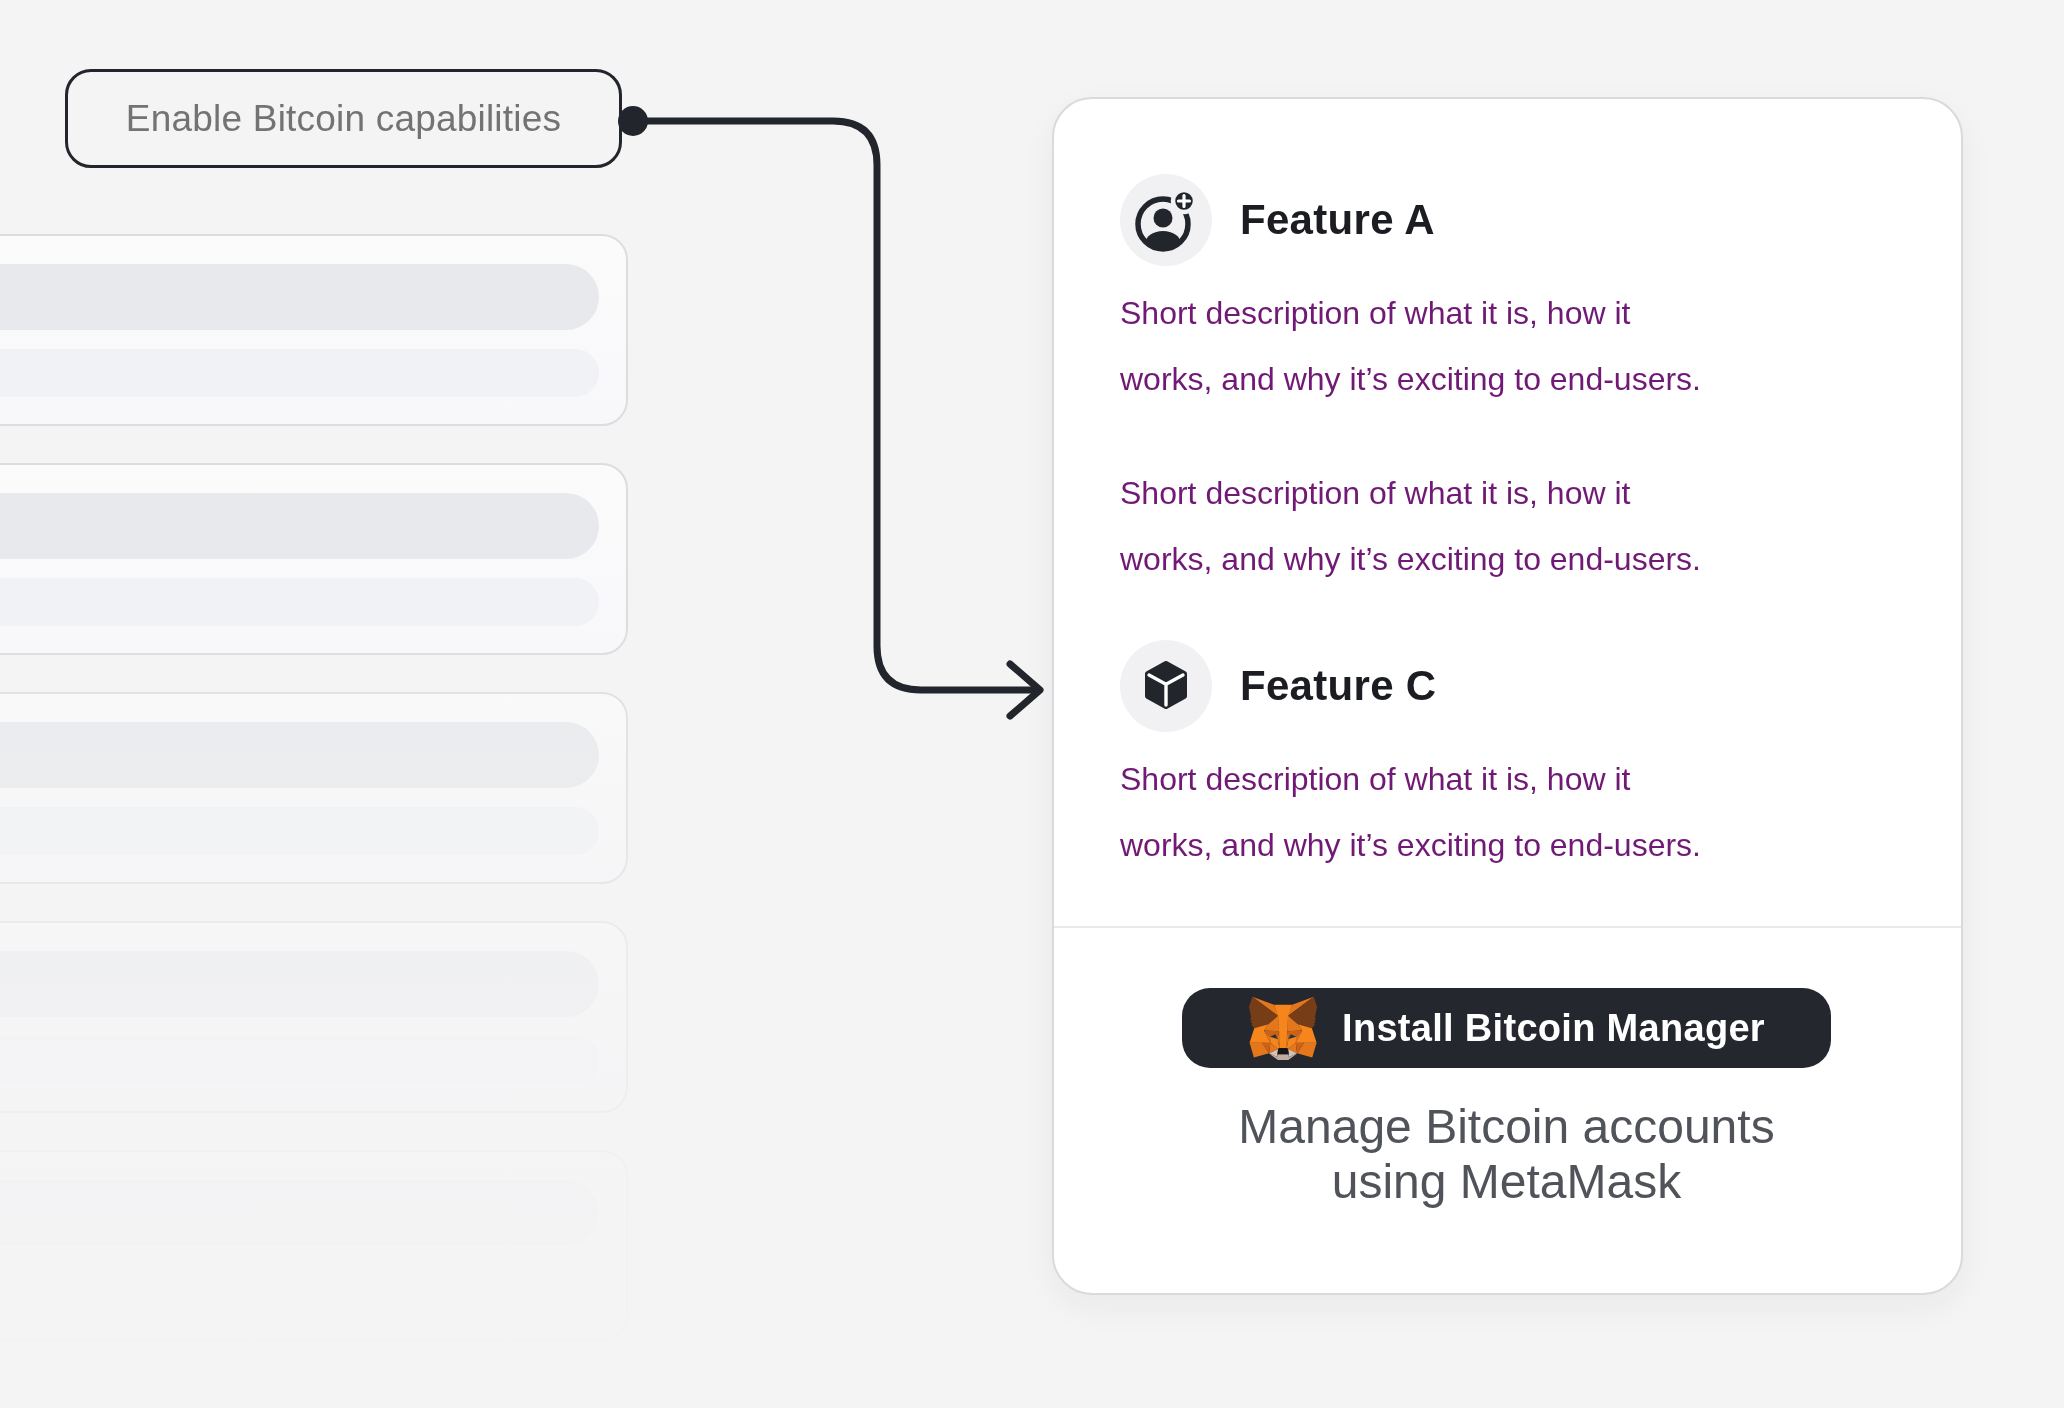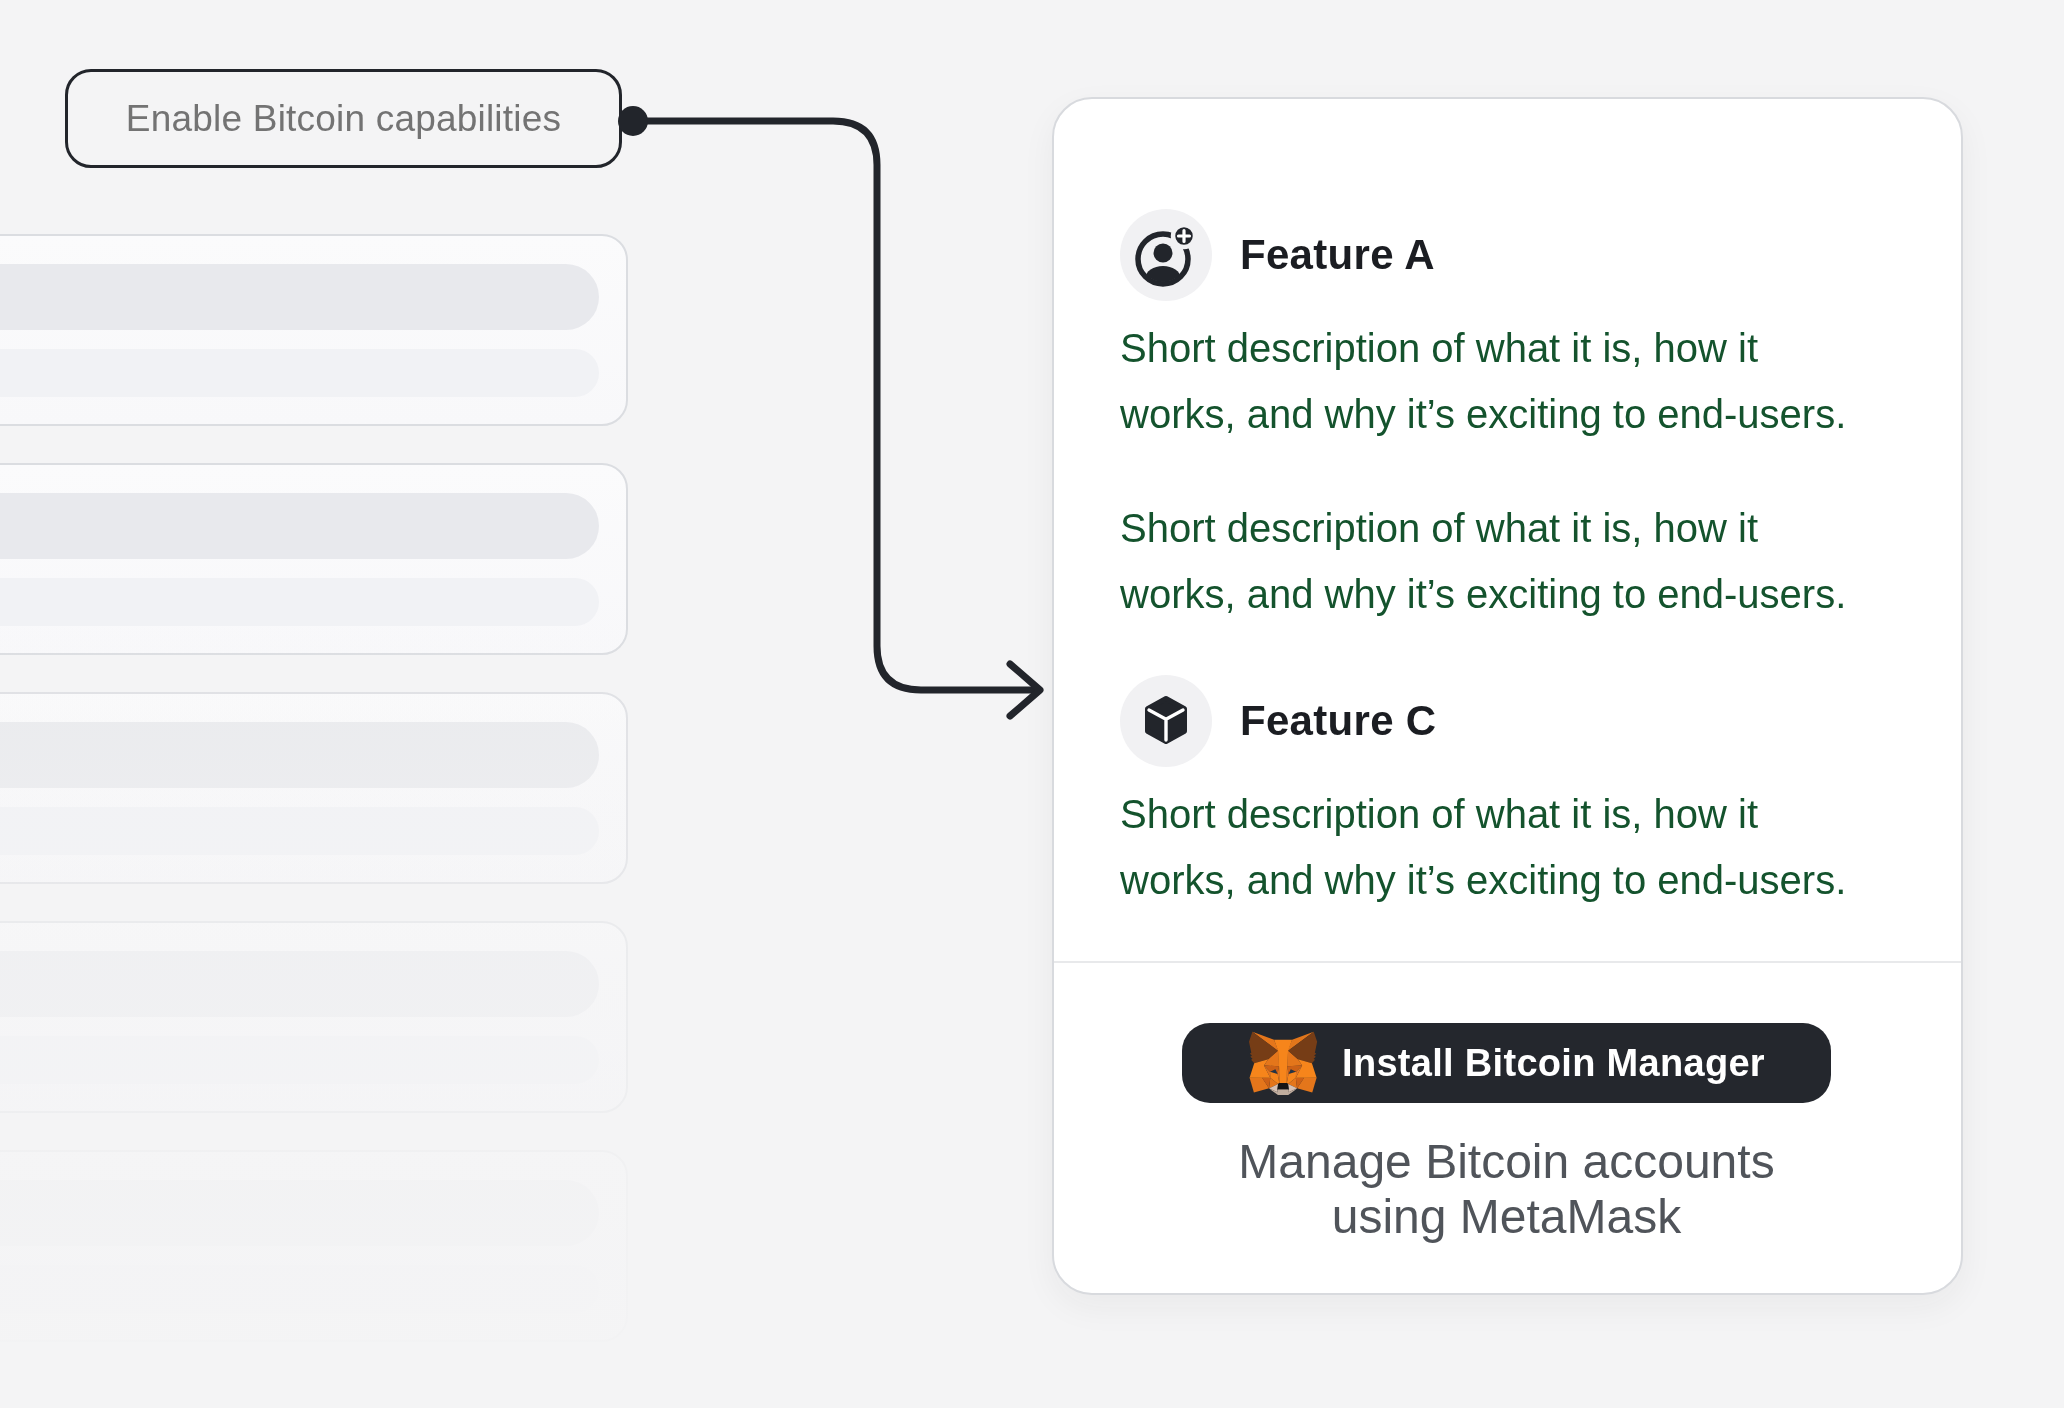--- a/index.html
+++ b/index.html
@@ -18,27 +18,27 @@
     background:linear-gradient(180deg,#fbfbfc,#f8f8fa);border:2px solid #dbdde1;border-radius:26px;z-index:1;}
   .sk-card .bar1{position:absolute;left:20px;top:28px;width:637px;height:66px;border-radius:33px;background:#e8e9ed;}
   .sk-card .bar2{position:absolute;left:20px;top:113px;width:637px;height:48px;border-radius:24px;background:#f1f2f5;}
   .sk1{top:234px;}.sk2{top:463px;}.sk3{top:692px;opacity:.88;}.sk4{top:921px;opacity:.72;}.sk5{top:1150px;opacity:.5;}
   .sk-fade{position:absolute;left:0;top:620px;width:740px;height:788px;z-index:2;pointer-events:none;
     background:linear-gradient(180deg,rgba(244,244,245,0) 0%,rgba(244,244,245,.55) 45%,rgba(244,244,245,.95) 100%);}
 
   
   .card{position:absolute;left:1052px;top:97px;width:911px;height:1198px;box-sizing:border-box;
     background:#ffffff;border:2px solid #d8dade;border-radius:40px;z-index:3;
-    box-shadow:0 12px 34px rgba(30,32,40,.05);padding:110px 68px 0 66px;}
+    box-shadow:0 12px 34px rgba(30,32,40,.05);padding:75px 68px 0 66px;}
   .feature{margin:0 0 48px 0;}
   .feature-head{display:flex;align-items:center;gap:28px;}
   .icon-chip{flex:0 0 auto;width:92px;height:92px;border-radius:50%;background:#f1f1f3;
     display:flex;align-items:center;justify-content:center;}
   .feature-title{font-size:42px;font-weight:700;color:#1b1d22;letter-spacing:.3px;}
-  .feature-desc{margin-top:14px;font-size:40px;line-height:66px;color:#14532d;}
+  .feature-desc{margin-top:14px;font-size:32px;line-height:66px;color:#701a75;}
   .feature-desc span{display:block;}
   .divider{height:2px;background:#e8e9eb;margin:0 -68px 0 -66px;}
   .card-footer{padding:60px 62px 0 62px;text-align:center;}
   .cta-btn{width:100%;height:80px;border:none;border-radius:28px;background:#24272d;color:#ffffff;
     display:flex;align-items:center;justify-content:center;gap:24px;font-family:"Liberation Sans",sans-serif;
     font-size:38px;font-weight:700;letter-spacing:.3px;cursor:pointer;}
   .caption{margin-top:31px;font-size:48px;color:#50545a;}
 </style>
 </head>
 <body>

